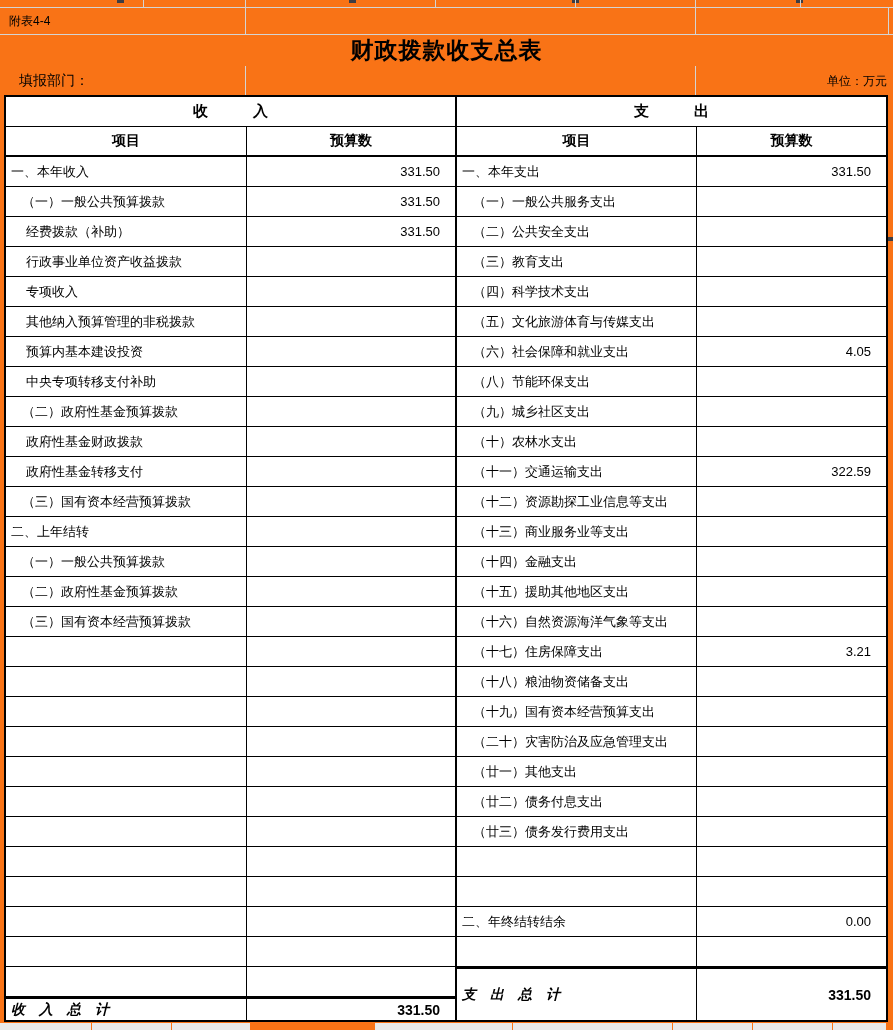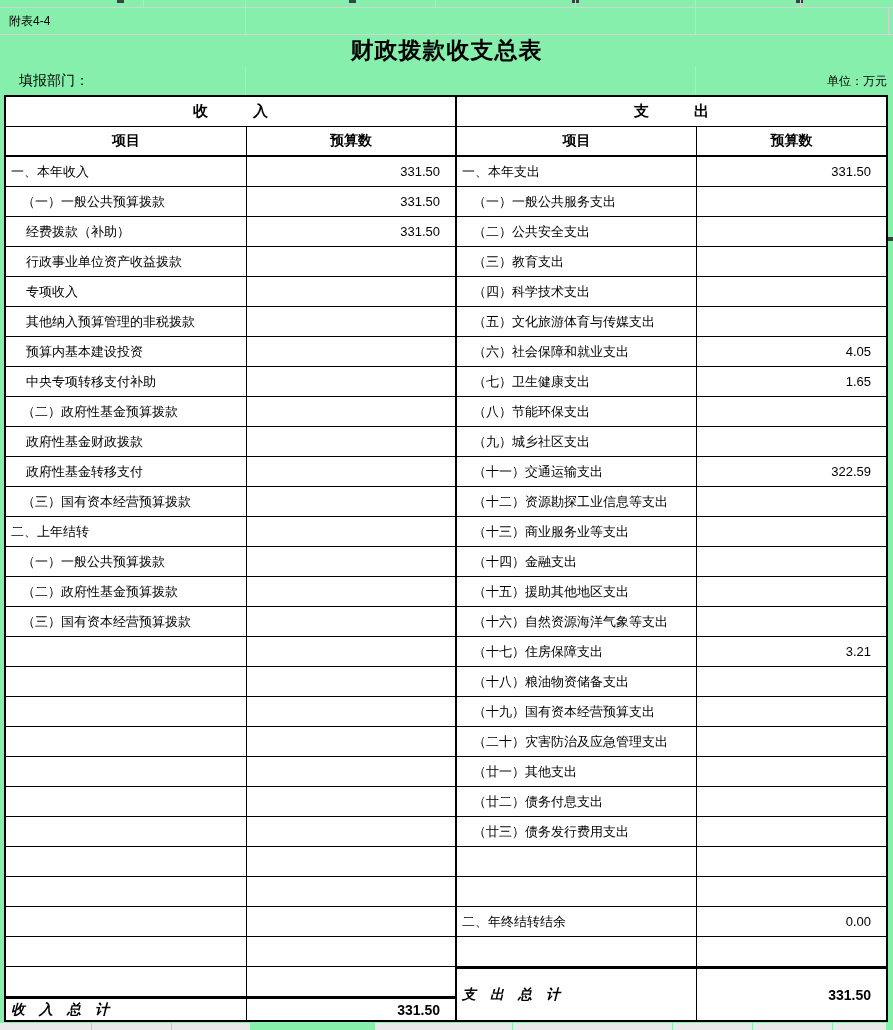--- a/index.html
+++ b/index.html
@@ -1,17 +1,17 @@
 <!DOCTYPE html>
 <html><head>
 <meta charset="utf-8">
 <style>
   html,body{margin:0;padding:0;background:#fff;}
   #screen{
-    position:relative;width:893px;height:1030px;background:#86efac;overflow:hidden;
+    position:relative;width:893px;height:1030px;background:#f97316;overflow:hidden;
     font-family:"Liberation Sans","DejaVu Sans",sans-serif;color:#000;
   }
   
   .vgrid{position:absolute;top:0;bottom:0;width:1px;background:#d4d4d4;}
   .hgrid{position:absolute;left:0;right:0;height:1px;background:#d4d4d4;}
   .tick{position:absolute;top:0;width:7px;height:3px;background:#3d3d44;}
 
   .sliver{position:absolute;left:0;top:0;width:893px;height:8px;}
   .sheet-row{position:absolute;left:0;top:8px;width:893px;height:27px;}
   .sheet-label{position:absolute;left:9px;top:5px;font-size:12px;}
@@ -249,29 +249,29 @@
           </div>
           <div class="trow">
             <div class="cell ci lv1">（五）文化旅游体育与传媒支出</div>
             <div class="cell cv"></div>
           </div>
           <div class="trow">
             <div class="cell ci lv1">（六）社会保障和就业支出</div>
             <div class="cell cv">4.05</div>
           </div>
           <div class="trow">
-            <div class="cell ci lv1">（七）卫生健康支出</div>
-            <div class="cell cv">1.65</div>
-          </div>
-          <div class="trow">
             <div class="cell ci lv1">（八）节能环保支出</div>
             <div class="cell cv"></div>
           </div>
           <div class="trow">
             <div class="cell ci lv1">（九）城乡社区支出</div>
+            <div class="cell cv"></div>
+          </div>
+          <div class="trow">
+            <div class="cell ci lv1">（十）农林水支出</div>
             <div class="cell cv"></div>
           </div>
           <div class="trow">
             <div class="cell ci lv1">（十一）交通运输支出</div>
             <div class="cell cv">322.59</div>
           </div>
           <div class="trow">
             <div class="cell ci lv1">（十二）资源勘探工业信息等支出</div>
             <div class="cell cv"></div>
           </div>

